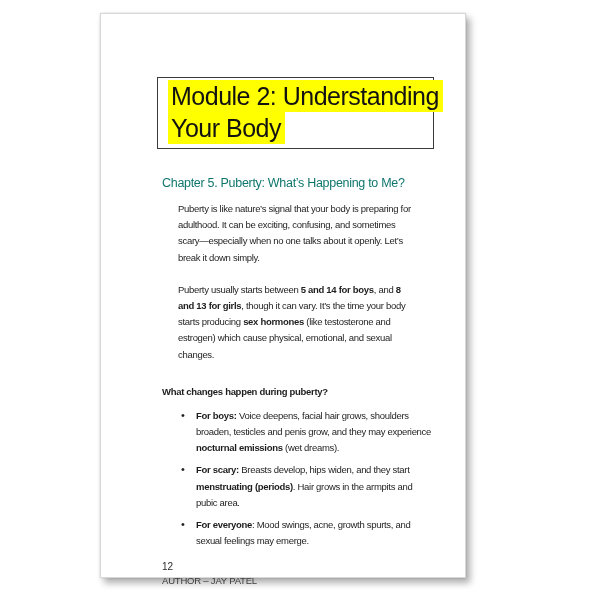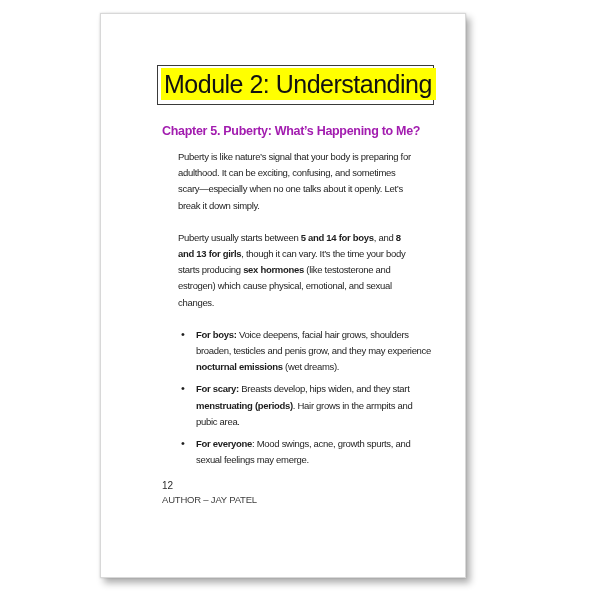--- a/index.html
+++ b/index.html
@@ -26,40 +26,41 @@
     border: 1px solid #d8d8d8;
     box-shadow: 0 0 2px rgba(0,0,0,0.15), 4px 5px 7px rgba(0,0,0,0.32);
     padding: 51px 31px 0 61px;
     color: #1f1f1f;
   }
   .title-box {
     box-sizing: border-box;
     width: 277px;
     margin-left: -5px;
     border: 1px solid #3a3a3a;
-    padding: 2px 4px 4px 3px;
+    padding: 2px 4px 4px 10px;
     font-size: 25px;
     line-height: 32px;
     letter-spacing: -0.5px;
     color: #121212;
     white-space: nowrap;
+    margin-top: 12px;
   }
   .title-line { display: block; }
   .hl {
     display: inline-block;
     background: #ffff00;
     padding: 0 4px 0 3px;
   }
   .chapter {
-    margin: 16px 0 0 0;
+    margin: 24px 0 0 0;
     font-size: 12.5px;
-    font-weight: bold;
+    font-weight: normal;
     line-height: 21px;
     letter-spacing: -0.3px;
-    color: #a21caf;
+    color: #0f766e;
   }
   p.body {
     margin: 16px;
     font-size: 9.5px;
     line-height: 16.2px;
     letter-spacing: -0.3px;
     color: #242424;
   }
   p.body.first { margin-top: 7px; }
   p.body.second { margin-top: 5px; }
@@ -107,27 +108,29 @@
   }
 </style>
 </head>
 <body>
 
 <div class="canvas">
   <div class="page">
 
     <div class="title-box">
       <div class="title-line"><span class="hl">Module 2: Understanding</span></div>
+      <div class="title-line"><span class="hl">Your Body</span></div>
     </div>
 
     <h2 class="chapter">Chapter 5. Puberty: What’s Happening to Me?</h2>
 
     <p class="body first"><span>Puberty is like nature’s signal that your body is preparing for adulthood. It can be exciting, confusing, and sometimes scary—especially when no one talks about it openly. Let’s break it down simply.</span></p>
     <p class="body second"><span>Puberty usually starts between </span><b>5 and 14 for boys</b><span>, and </span><b>8 and 13 for girls</b><span>, though it can vary. It’s the time your body starts producing </span><b>sex hormones</b><span> (like testosterone and estrogen) which cause physical, emotional, and sexual changes.</span></p>
 
+    <h3 class="section">What changes happen during puberty?</h3>
 
     <ul class="bullets">
       <li><span class="dot">•</span><span class="li-text"><b>For boys:</b><span> Voice deepens, facial hair grows, shoulders broaden, testicles and penis grow, and they may experience </span><b>nocturnal emissions</b><span> (wet dreams).</span></span></li>
       <li><span class="dot">•</span><span class="li-text"><b>For scary:</b><span> Breasts develop, hips widen, and they start </span><b>menstruating (periods)</b><span>. Hair grows in the armpits and pubic area.</span></span></li>
       <li><span class="dot">•</span><span class="li-text"><b>For everyone</b><span>: Mood swings, acne, growth spurts, and sexual feelings may emerge.</span></span></li>
     </ul>
 
     <div class="footer-num">12</div>
     <div class="footer-author">AUTHOR – JAY PATEL</div>
 

